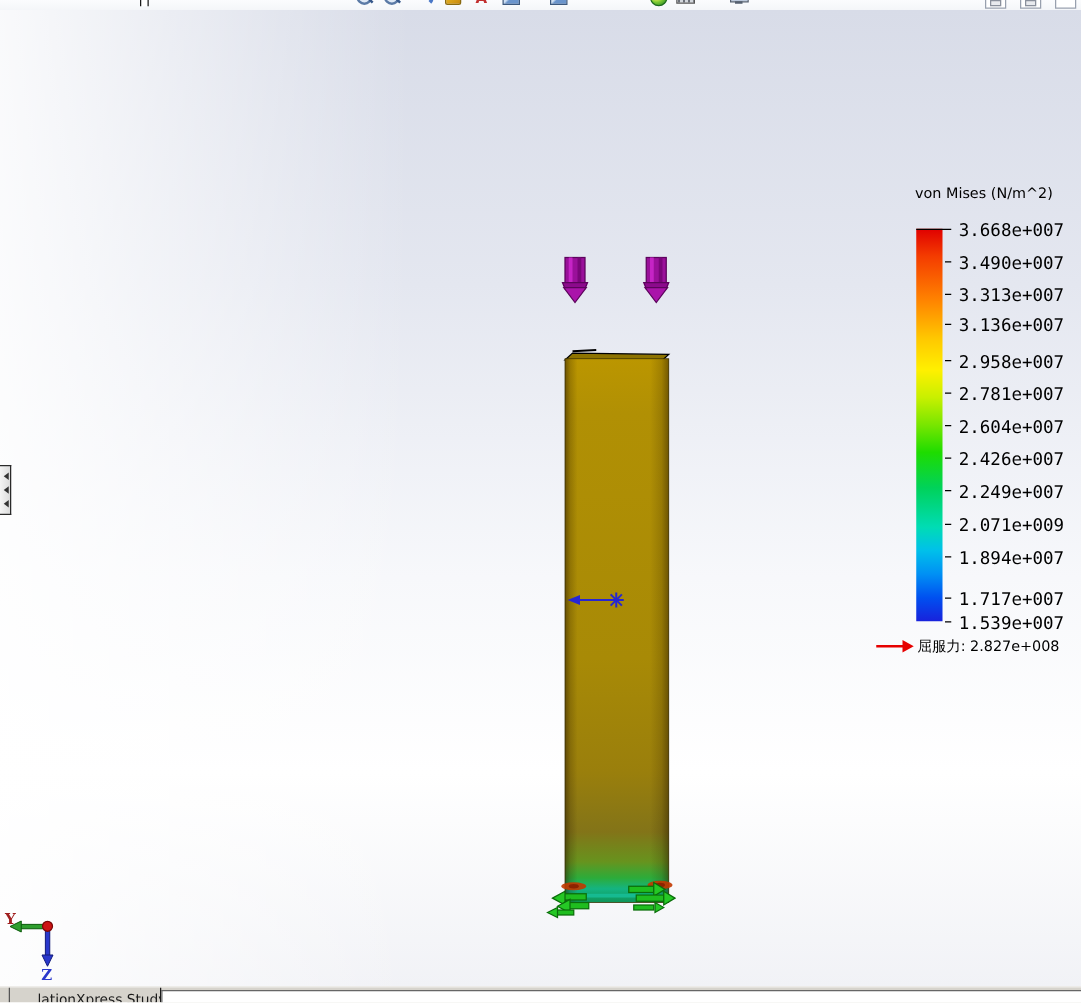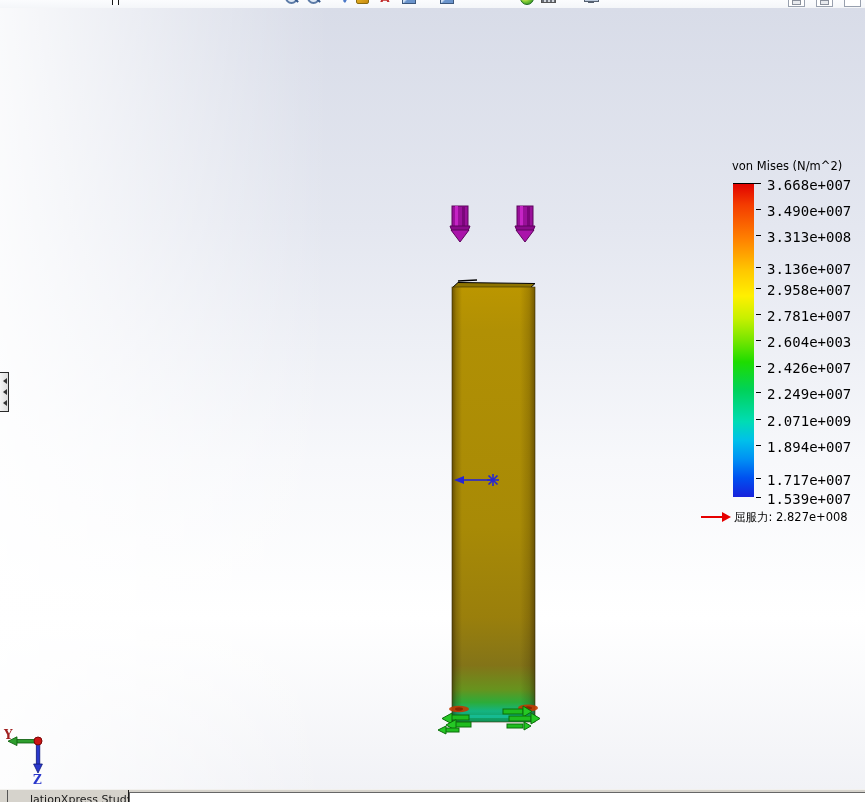--- a/index.html
+++ b/index.html
@@ -45,21 +45,21 @@
   
   #splitter{
     position:absolute;left:0;top:372px;width:8px;height:38px;
     background:linear-gradient(90deg,#f4f4f4,#dcdcdc);
     border:1px solid #2a2a2a;border-left:none;
     display:flex;flex-direction:column;align-items:flex-end;justify-content:space-evenly;
   }
   .splitter-arrow{width:0;height:0;border-top:3px solid transparent;border-bottom:3px solid transparent;border-right:4px solid #333;margin-right:1px;}
   
   #legend{position:absolute;left:698px;top:145px;width:164px;height:392px;color:#000;}
-  #legend-title{position:absolute;left:34px;top:14px;font-size:11.5px;text-align:right;}
+  #legend-title{position:absolute;left:34px;top:2px;font-size:11.5px;text-align:right;}
   #legend-bar{
     position:absolute;left:35px;top:38px;width:21px;height:314px;
     background:linear-gradient(180deg,
       #e00000 0%, #f43c00 7%, #ff8200 18%, #ffc800 28%, #fff000 36%,
       #c8f000 43%, #78e600 50%, #1edc00 57%, #00d25a 66%, #00dcb4 76%,
       #00c0ea 82%, #0090f4 88%, #0050f0 94%, #1822dc 100%);
   }
   .legend-row{position:absolute;left:0;width:164px;height:12px;}
   .legend-tick{position:absolute;left:58px;width:5px;top:6px;border-top:1px solid #000;}
   .legend-tick.long{left:35px;width:28px;}
@@ -216,37 +216,37 @@
     <div class="legend-row" style="top:32px">
         <div class="legend-tick long"></div>
         <span class="legend-label">3.668e+007</span>
       </div>
     <div class="legend-row" style="top:58px">
         <div class="legend-tick"></div>
         <span class="legend-label">3.490e+007</span>
       </div>
     <div class="legend-row" style="top:84px">
         <div class="legend-tick"></div>
-        <span class="legend-label">3.313e+008</span>
-      </div>
-    <div class="legend-row" style="top:116px">
+        <span class="legend-label">3.313e+007</span>
+      </div>
+    <div class="legend-row" style="top:108px">
         <div class="legend-tick"></div>
         <span class="legend-label">3.136e+007</span>
       </div>
     <div class="legend-row" style="top:137px">
         <div class="legend-tick"></div>
         <span class="legend-label">2.958e+007</span>
       </div>
     <div class="legend-row" style="top:163px">
         <div class="legend-tick"></div>
         <span class="legend-label">2.781e+007</span>
       </div>
     <div class="legend-row" style="top:189px">
         <div class="legend-tick"></div>
-        <span class="legend-label">2.604e+003</span>
+        <span class="legend-label">2.604e+007</span>
       </div>
     <div class="legend-row" style="top:215px">
         <div class="legend-tick"></div>
         <span class="legend-label">2.426e+007</span>
       </div>
     <div class="legend-row" style="top:241px">
         <div class="legend-tick"></div>
         <span class="legend-label">2.249e+007</span>
       </div>
     <div class="legend-row" style="top:268px">

